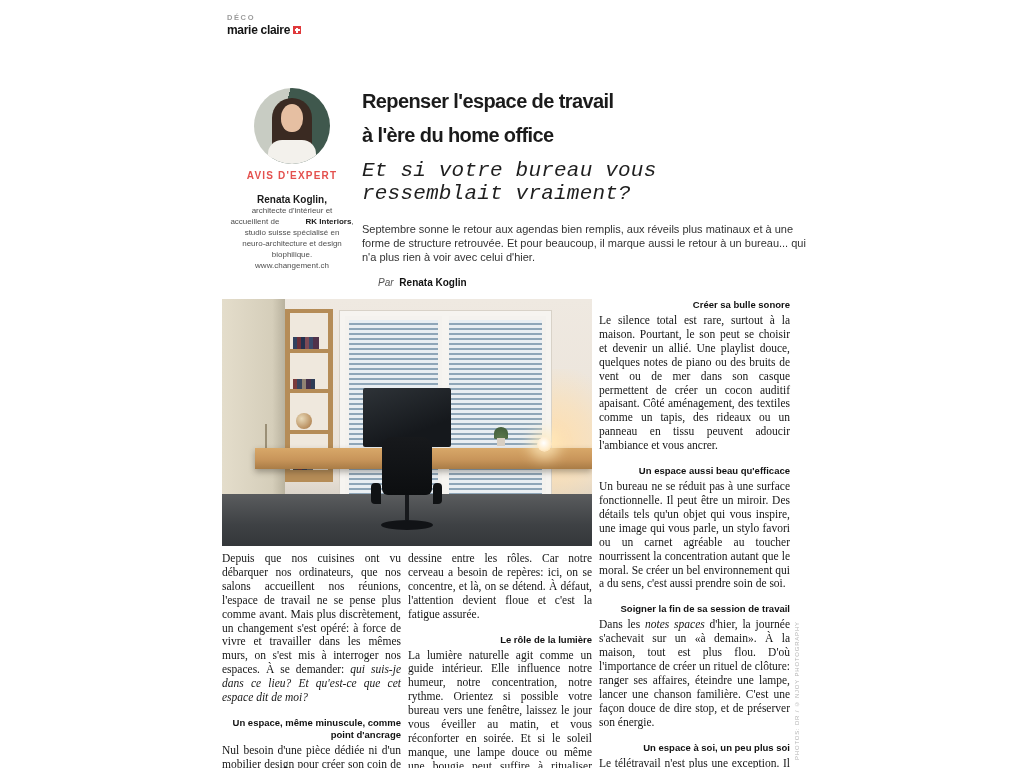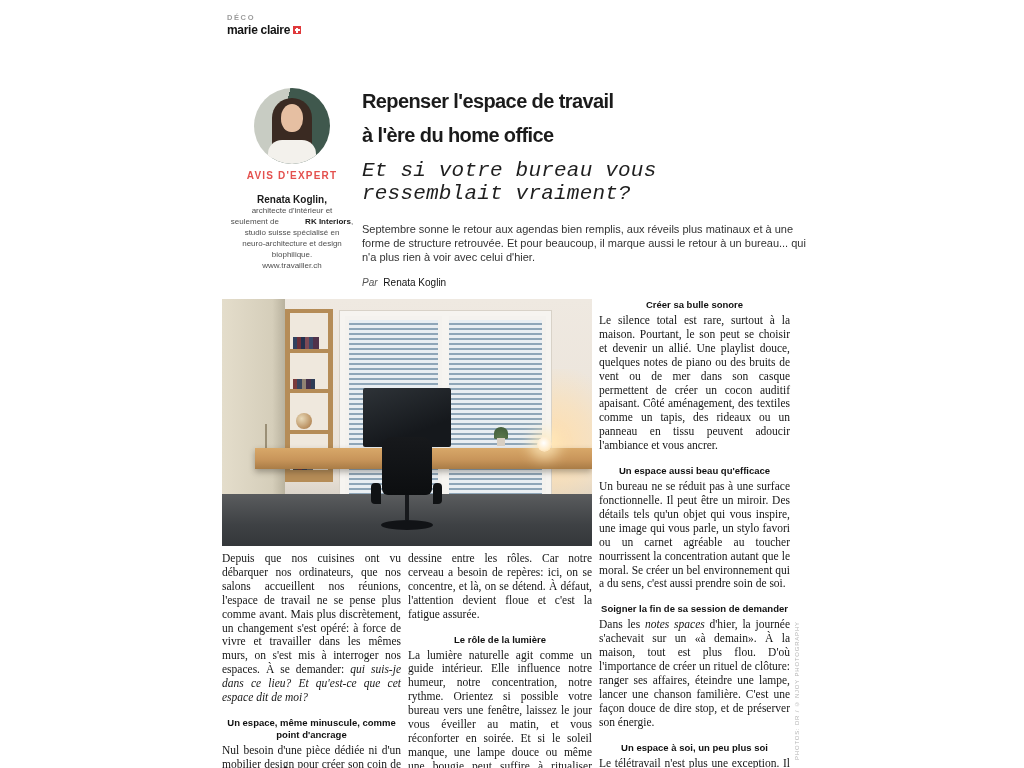--- a/index.html
+++ b/index.html
@@ -34,22 +34,22 @@
   .expert-bio b { color:#1a1a1a;margin-left:24px; }
 
   
   .headblock { position:absolute; left:362px; top:84px; width:438px; }
   .h1line { font-size:20px; line-height:34px; font-weight:bold; letter-spacing:-0.6px;
     color:#1b1b1b; }
   .subtitle { margin-top:7px; font-family:Liberation Mono, monospace; font-style:italic;
     font-size:21px; color:#1f1f1f; letter-spacing:0.2px; }
   .intro { margin-top:17px; width:452px; font-size:11px; line-height:14px; color:#333; }
   .byline { margin-top:13px; font-size:10px; color:#111; }
-  .byline .par { font-style:italic; color:#555; }
-  .byline .author { font-weight:normal; margin-left:3px; }
+  .byline .par { font-style:italic; color:#555;margin-left:16px; }
+  .byline .author { font-weight:bold; margin-left:3px; }
 
   
   .photo { position:absolute; left:222px; top:299px; width:370px; height:247px;
     overflow:hidden; background:linear-gradient(180deg,#efe9e1 0%,#eae2d8 70%,#d9d2c8 80%); }
   .ph-glow { position:absolute; right:-30px; top:70px; width:140px; height:150px;
     background:radial-gradient(ellipse at center,#ffdfae 0%,rgba(255,223,174,0.55) 40%,rgba(255,223,174,0) 75%); }
   .ph-floor { position:absolute; left:0; bottom:0; width:100%; height:21%;
     background:linear-gradient(180deg,#5a5c5e 0%,#3e4144 60%,#34373a 100%); }
   .ph-cabinet { position:absolute; left:0; top:0; width:17%; height:92%;
     background:linear-gradient(90deg,#e4ddcb 0%,#d5ceba 80%,#b9b29e 100%); }
@@ -97,21 +97,21 @@
   .ph-chair .arm.l { left:-10%; border-radius:4px 4px 0 4px; }
   .ph-chair .arm.r { right:-10%; border-radius:4px 4px 4px 0; }
   .ph-chair .post { position:absolute; left:46%; top:58%; width:8%; height:26%; background:#17191c; }
   .ph-chair .base { position:absolute; left:6%; top:84%; width:88%; height:10%;
     background:#111316; border-radius:50%; }
 
   
   .body-serif { font-family:"Liberation Serif", serif; font-size:11.5px; line-height:13.9px;
     color:#151515; text-align:justify; hyphens:auto; }
   .colhead { font-family:"Liberation Sans", sans-serif; font-size:9.5px; font-weight:bold;
-    color:#111; line-height:12px; margin-bottom:3px; text-align:center; }
+    color:#111; line-height:12px; margin-bottom:3px; text-align:right; }
   .col-left  { position:absolute; left:222px; top:552px; width:179px; }
   .col-mid   { position:absolute; left:408px; top:552px; width:184px; }
   .col-right { position:absolute; left:599px; top:299px; width:191px; }
   .gap12 { height:12px; }
   .ital { font-style:italic; }
 
   
   .credit { position:absolute; left:794px; top:618px; height:142px;
     writing-mode:vertical-rl; transform:rotate(180deg);
     font-size:6px; letter-spacing:0.8px; color:#b5b5b5; white-space:nowrap; }
@@ -135,25 +135,25 @@
   <div class="expert">
     <div class="avatar">
       <span class="hair"></span>
       <span class="face"></span>
       <span class="body"></span>
     </div>
     <div class="expert-label">AVIS D'EXPERT</div>
     <div class="expert-name">Renata Koglin,</div>
     <div class="expert-bio">
       <span>architecte d'intérieur et</span><br>
-      <span>seulement de </span><b>RK Interiors</b><span>,</span><br>
+      <span>accueillent de </span><b>RK Interiors</b><span>,</span><br>
       <span>studio suisse spécialisé en</span><br>
       <span>neuro-architecture et design</span><br>
       <span>biophilique.</span><br>
-      <span>www.travailler.ch</span>
+      <span>www.changement.ch</span>
     </div>
   </div>
 
   <div class="headblock">
     <div class="h1line">Repenser l'espace de travail</div>
     <div class="h1line">à l'ère du home office</div>
     <div class="subtitle">Et si votre bureau vous ressemblait vraiment?</div>
     <div class="intro">Septembre sonne le retour aux agendas bien remplis, aux réveils plus matinaux et à une forme de structure retrouvée. Et pour beaucoup, il marque aussi le retour à un bureau... qui n'a plus rien à voir avec celui d'hier.</div>
     <div class="byline">
       <span class="par">Par</span>
@@ -204,21 +204,21 @@
     <p>La lumière naturelle agit comme un guide intérieur. Elle influence notre humeur, notre concentration, notre rythme. Orientez si possible votre bureau vers une fenêtre, laissez le jour vous éveiller au matin, et vous réconforter en soirée. Et si le soleil manque, une lampe douce ou même une bougie peut suffire à ritualiser votre présence et à envoyer un signal silencieux de concentration. Un geste simple, mais puissant.</p>
   </div>
 
   <div class="col-right body-serif">
     <div class="colhead">Créer sa bulle sonore</div>
     <p>Le silence total est rare, surtout à la maison. Pourtant, le son peut se choisir et devenir un allié. Une playlist douce, quelques notes de piano ou des bruits de vent ou de mer dans son casque permettent de créer un cocon auditif apaisant. Côté aménagement, des textiles comme un tapis, des rideaux ou un panneau en tissu peuvent adoucir l'ambiance et vous ancrer.</p>
     <div class="gap12"></div>
     <div class="colhead">Un espace aussi beau qu'efficace</div>
     <p>Un bureau ne se réduit pas à une surface fonctionnelle. Il peut être un miroir. Des détails tels qu'un objet qui vous inspire, une image qui vous parle, un stylo favori ou un carnet agréable au toucher nourrissent la concentration autant que le moral. Se créer un bel environnement qui a du sens, c'est aussi prendre soin de soi.</p>
     <div class="gap12"></div>
-    <div class="colhead">Soigner la fin de sa session de demander</div>
+    <div class="colhead">Soigner la fin de sa session de travail</div>
     <p><span>Dans les </span><span class="ital">notes spaces</span><span> d'hier, la journée s'achevait sur un «à demain». À la maison, tout est plus flou. D'où l'importance de créer un rituel de clôture: ranger ses affaires, éteindre une lampe, lancer une chanson familière. C'est une façon douce de dire stop, et de préserver son énergie.</span></p>
     <div class="gap12"></div>
     <div class="colhead">Un espace à soi, un peu plus soi</div>
     <p>Le télétravail n'est plus une exception. Il redessine nos habitudes, nos rapports au temps, à l'intimité et à nous-mêmes. Ce n'est plus seulement «d'où» l'on travaille qui compte, mais comment, et qui l'on devient dans cet espace. Faites de votre bureau un endroit qui vous ressemble, un lieu d'ancrage, de beauté et d'équilibre.</p>
   </div>
 
   <div class="credit">PHOTOS: DR / © NJOY PHOTOGRAPHY</div>
 
 </div>
 

